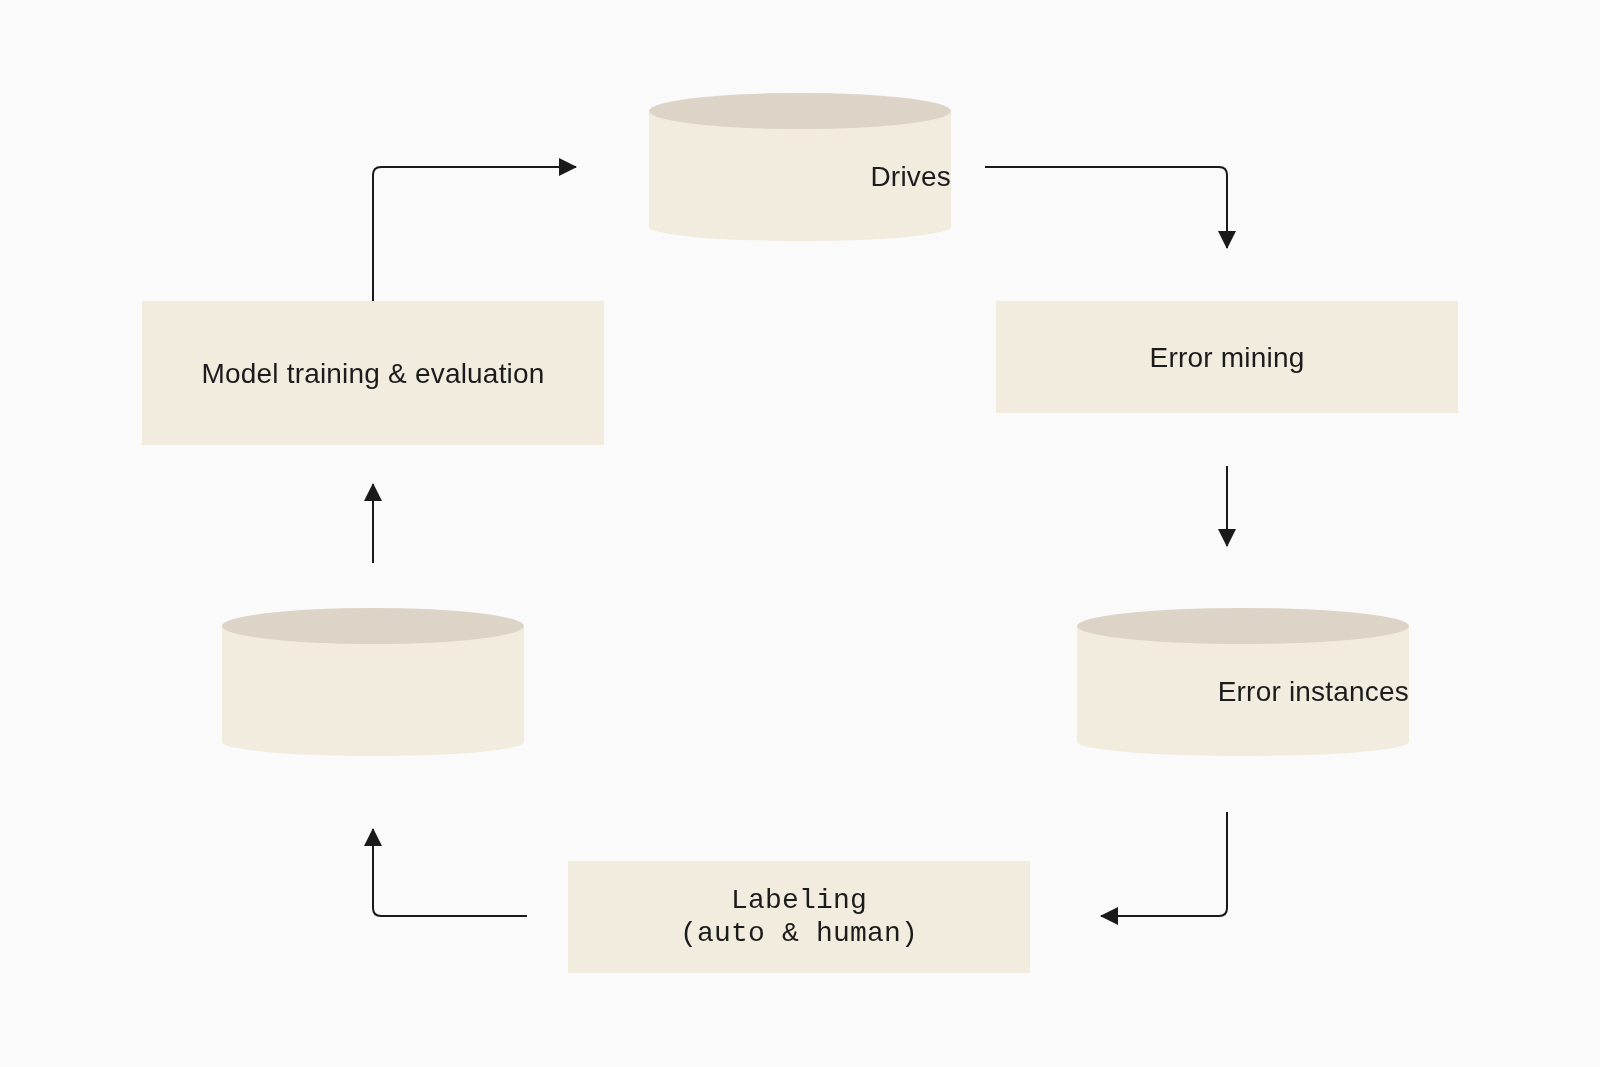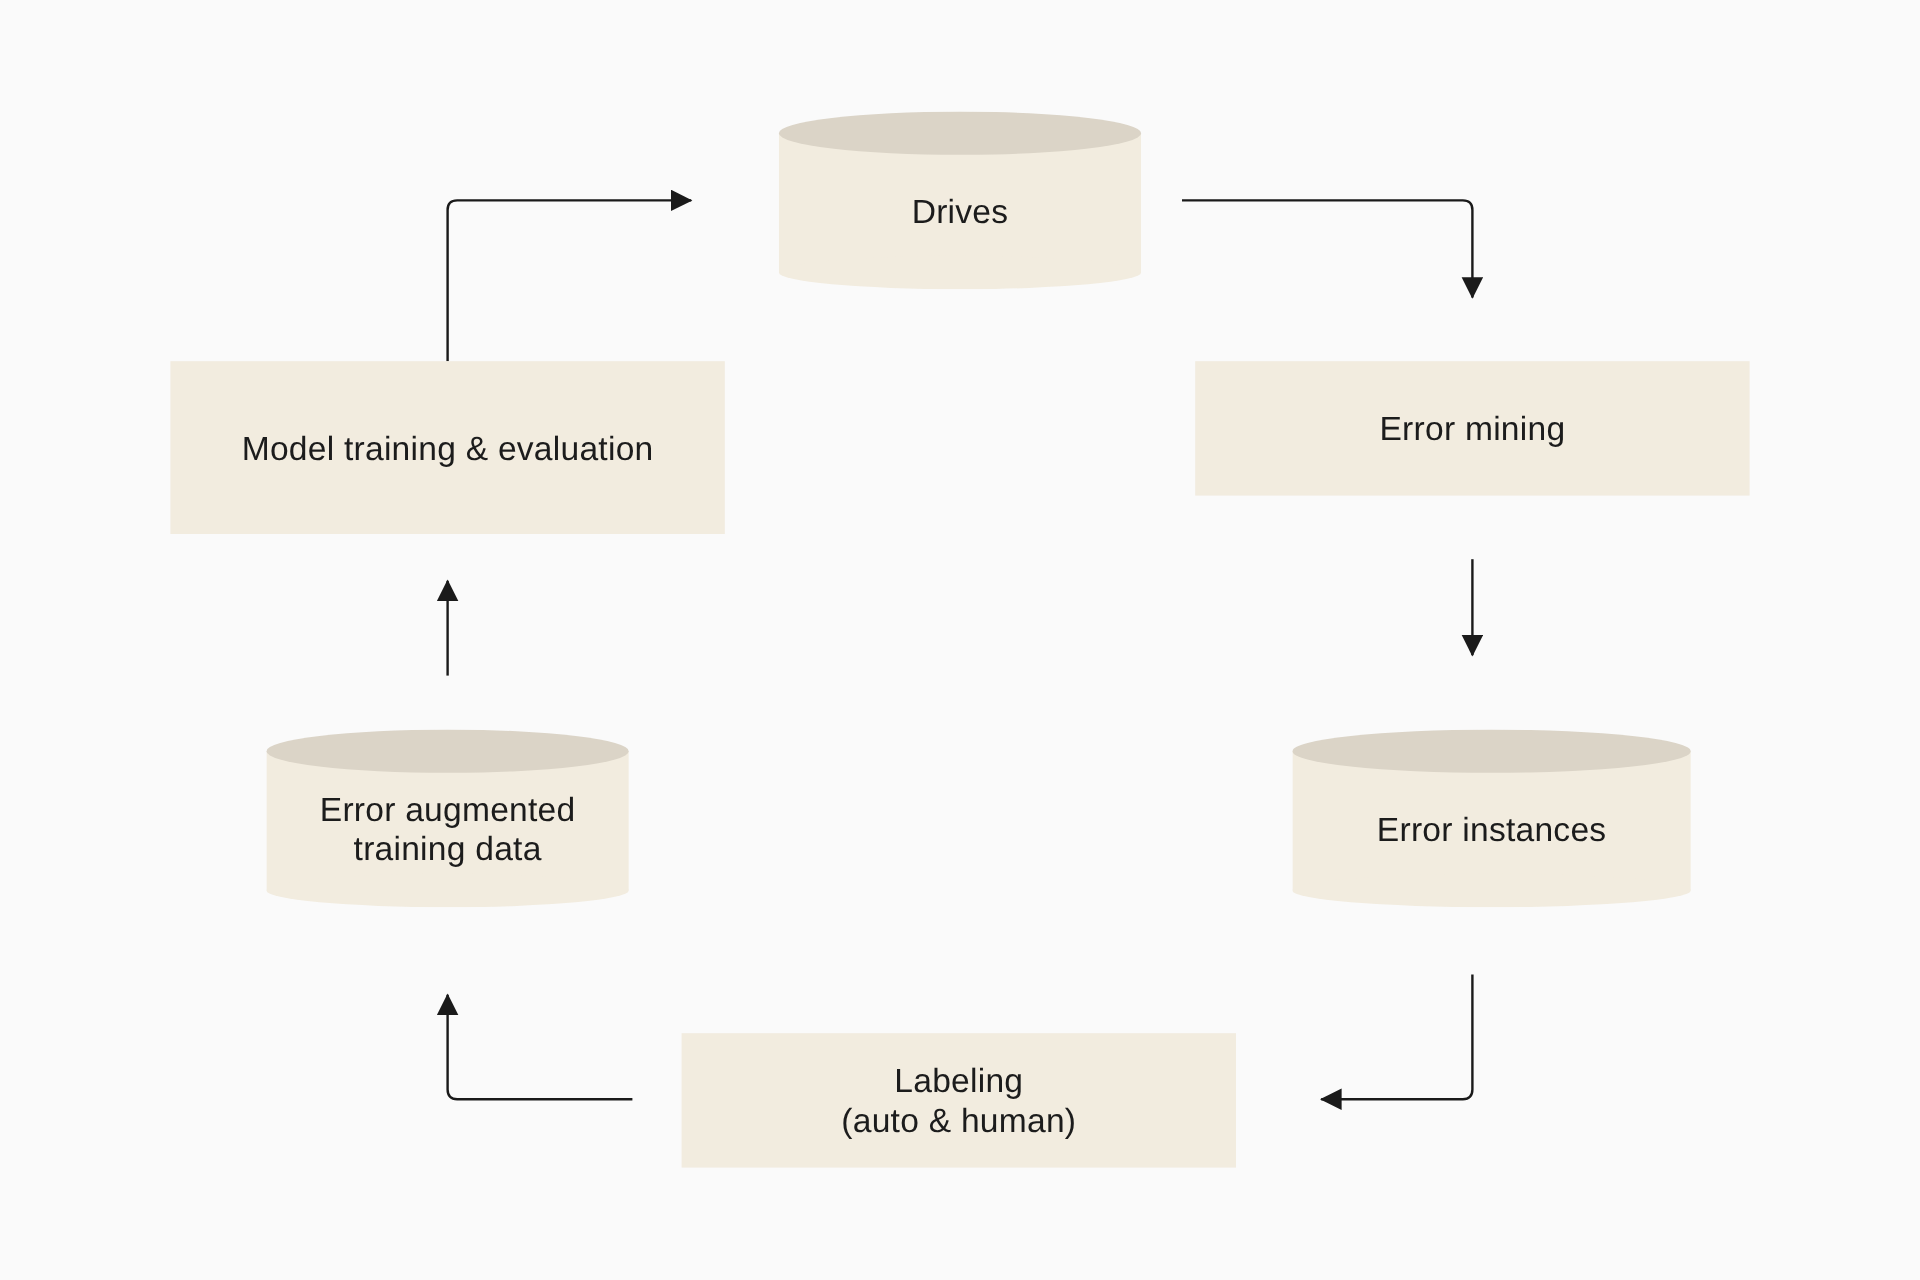--- a/index.html
+++ b/index.html
@@ -30,21 +30,21 @@
   }
   #arrowhead polygon{fill:var(--arrow);}
   .node{
     position:absolute;
     display:flex;align-items:center;justify-content:center;
     text-align:center;
   }
   .rect-node{
     background:var(--node-fill);
   }
-  .cyl-node{background:transparent;}
+  .cyl-node{background:transparent;justify-content:flex-end;}
   .cyl-node .cyl-shape{
     position:absolute;left:0;top:0;width:100%;height:100%;
   }
   .cyl-node .node-label{
     position:relative;
     padding-top:18px;
   }
   .node-label{
     font-size:28px;
     line-height:33px;
@@ -88,35 +88,31 @@
   <div class="node rect-node" style="left:996px;top:301px;width:462px;height:112px;">
     <div class="node-label">Error mining</div>
   </div>
 
   <div class="node cyl-node" style="left:222px;top:608px;width:302px;height:148px;">
     <svg class="cyl-shape" viewBox="0 0 302 148" preserveAspectRatio="none" aria-hidden="true">
       <rect x="0" y="18" width="302" height="116" fill="var(--node-fill)"></rect>
       <ellipse cx="151" cy="134" rx="151" ry="14" fill="var(--node-fill)"></ellipse>
       <ellipse cx="151" cy="18" rx="151" ry="18" fill="var(--cyl-top)"></ellipse>
     </svg>
-    <div class="node-label">
-      <div>Error augmented</div>
-      <div>training data</div>
-    </div>
   </div>
 
   <div class="node cyl-node" style="left:1077px;top:608px;width:332px;height:148px;">
     <svg class="cyl-shape" viewBox="0 0 302 148" preserveAspectRatio="none" aria-hidden="true">
       <rect x="0" y="18" width="302" height="116" fill="var(--node-fill)"></rect>
       <ellipse cx="151" cy="134" rx="151" ry="14" fill="var(--node-fill)"></ellipse>
       <ellipse cx="151" cy="18" rx="151" ry="18" fill="var(--cyl-top)"></ellipse>
     </svg>
     <div class="node-label">Error instances</div>
   </div>
 
-  <div class="node rect-node" style="left:568px;top:861px;width:462px;height:112px;">
+  <div class="node rect-node" style="left:568px;top:861px;width:462px;height:112px;font-family:Liberation Mono, monospace;">
     <div class="node-label">
       <div>Labeling</div>
       <div>(auto &amp; human)</div>
     </div>
   </div>
 
 </div>
 
 </body></html>

